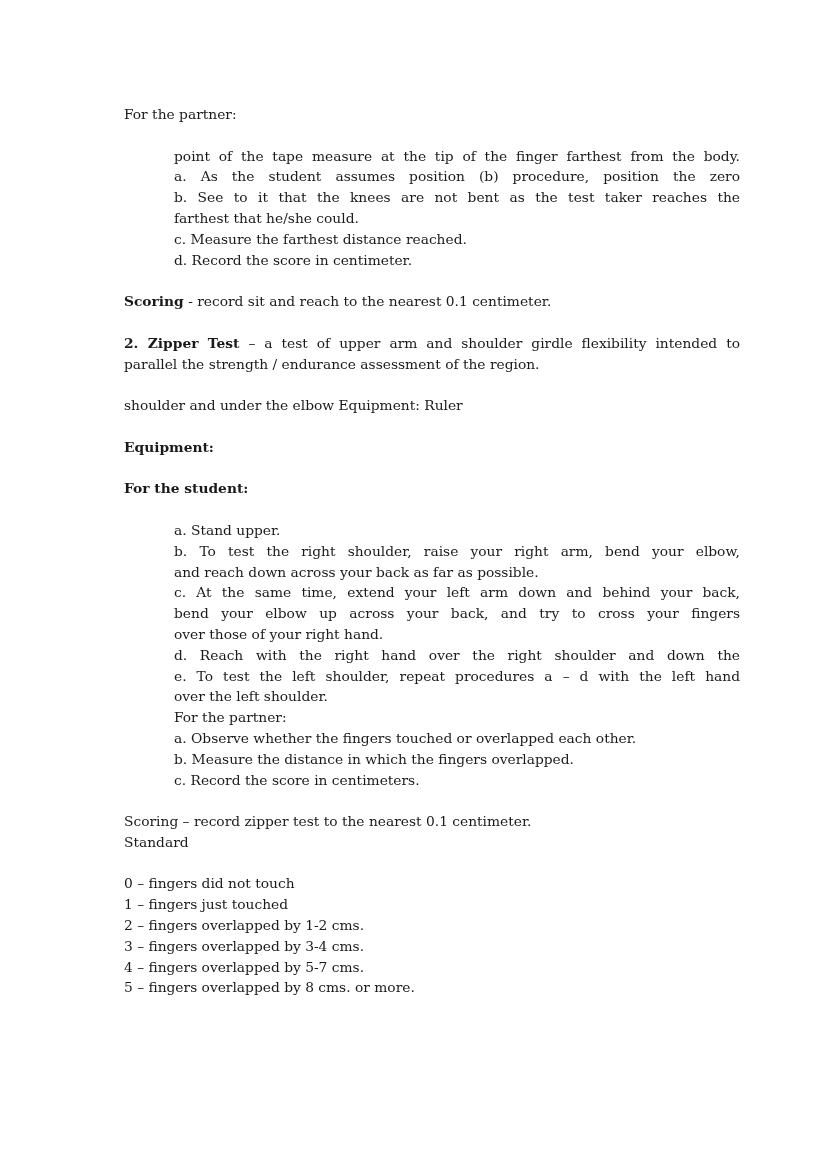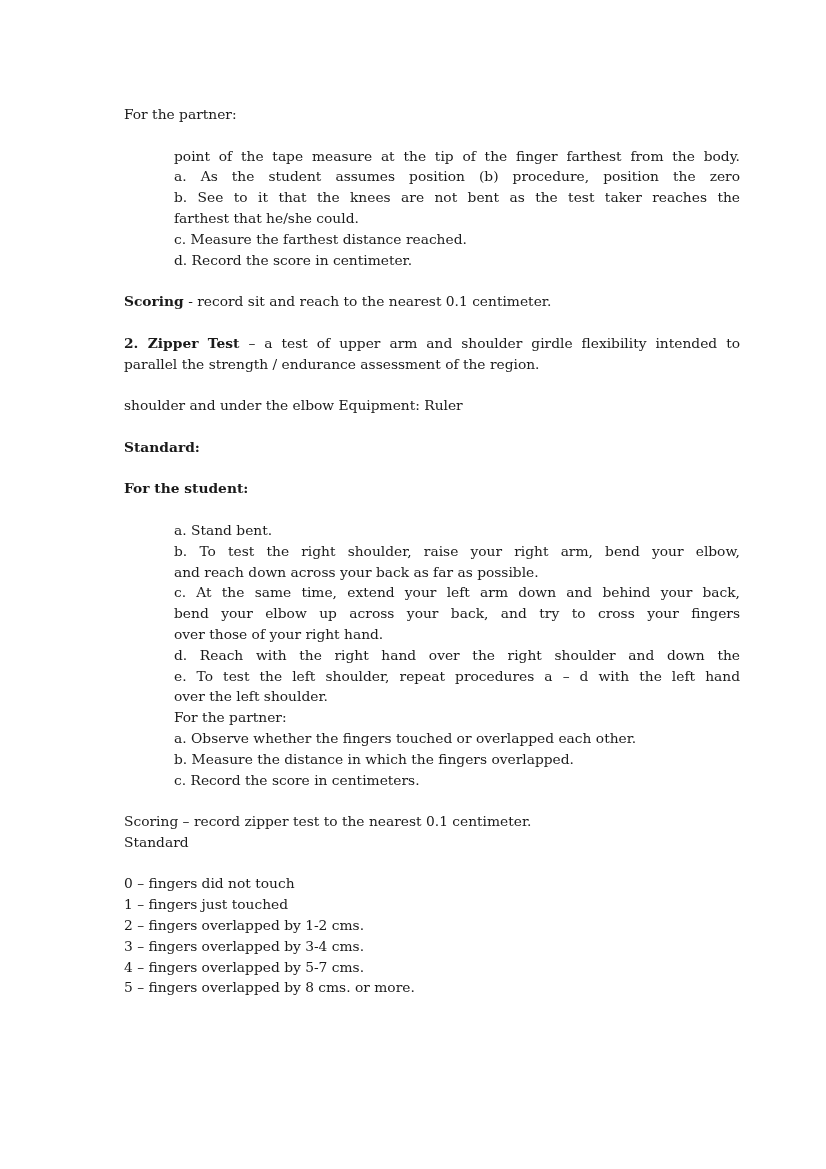--- a/index.html
+++ b/index.html
@@ -92,29 +92,29 @@
       <div class="block">
         <div class="line fill"><b>2. Zipper Test</b> – a test of upper arm and shoulder girdle flexibility intended to</div>
         <div class="line">parallel the strength / endurance assessment of the region.</div>
       </div>
       <div class="spacer"></div>
       <div class="block">
         <div class="line">shoulder and under the elbow Equipment: Ruler</div>
       </div>
       <div class="spacer"></div>
       <div class="block">
-        <div class="line"><b>Standard:</b></div>
+        <div class="line"><b>Equipment:</b></div>
       </div>
       <div class="spacer"></div>
       <div class="block">
         <div class="line"><b>For the student:</b></div>
       </div>
       <div class="spacer"></div>
       <div class="block indent">
-        <div class="line">a. Stand bent.</div>
+        <div class="line">a. Stand upper.</div>
       </div>
       <div class="block indent">
         <div class="line fill">b. To test the right shoulder, raise your right arm, bend your elbow,</div>
         <div class="line">and reach down across your back as far as possible.</div>
       </div>
       <div class="block indent">
         <div class="line fill">c. At the same time, extend your left arm down and behind your back,</div>
         <div class="line fill">bend your elbow up across your back, and try to cross your fingers</div>
         <div class="line">over those of your right hand.</div>
       </div>

